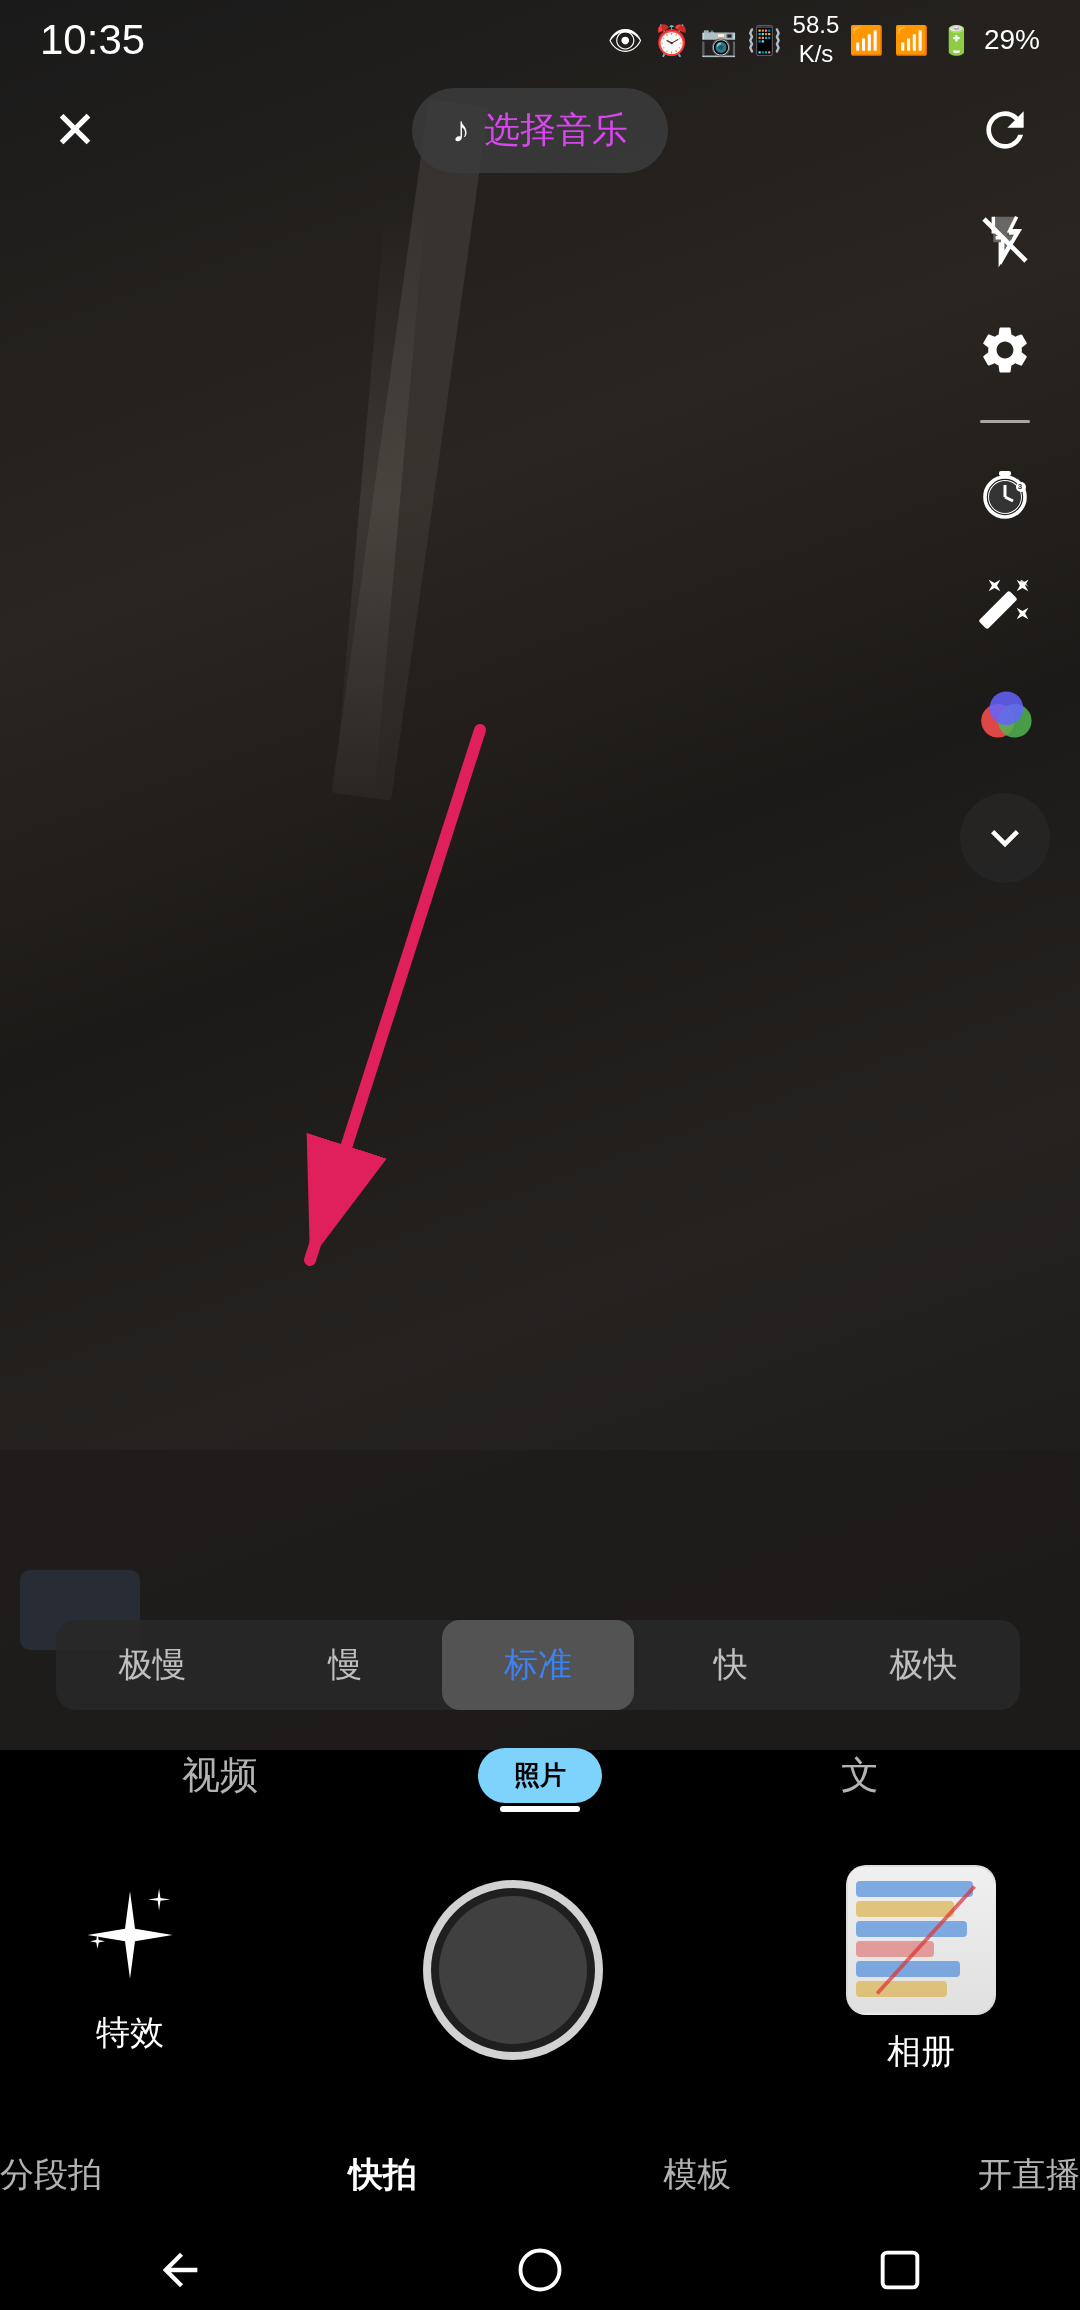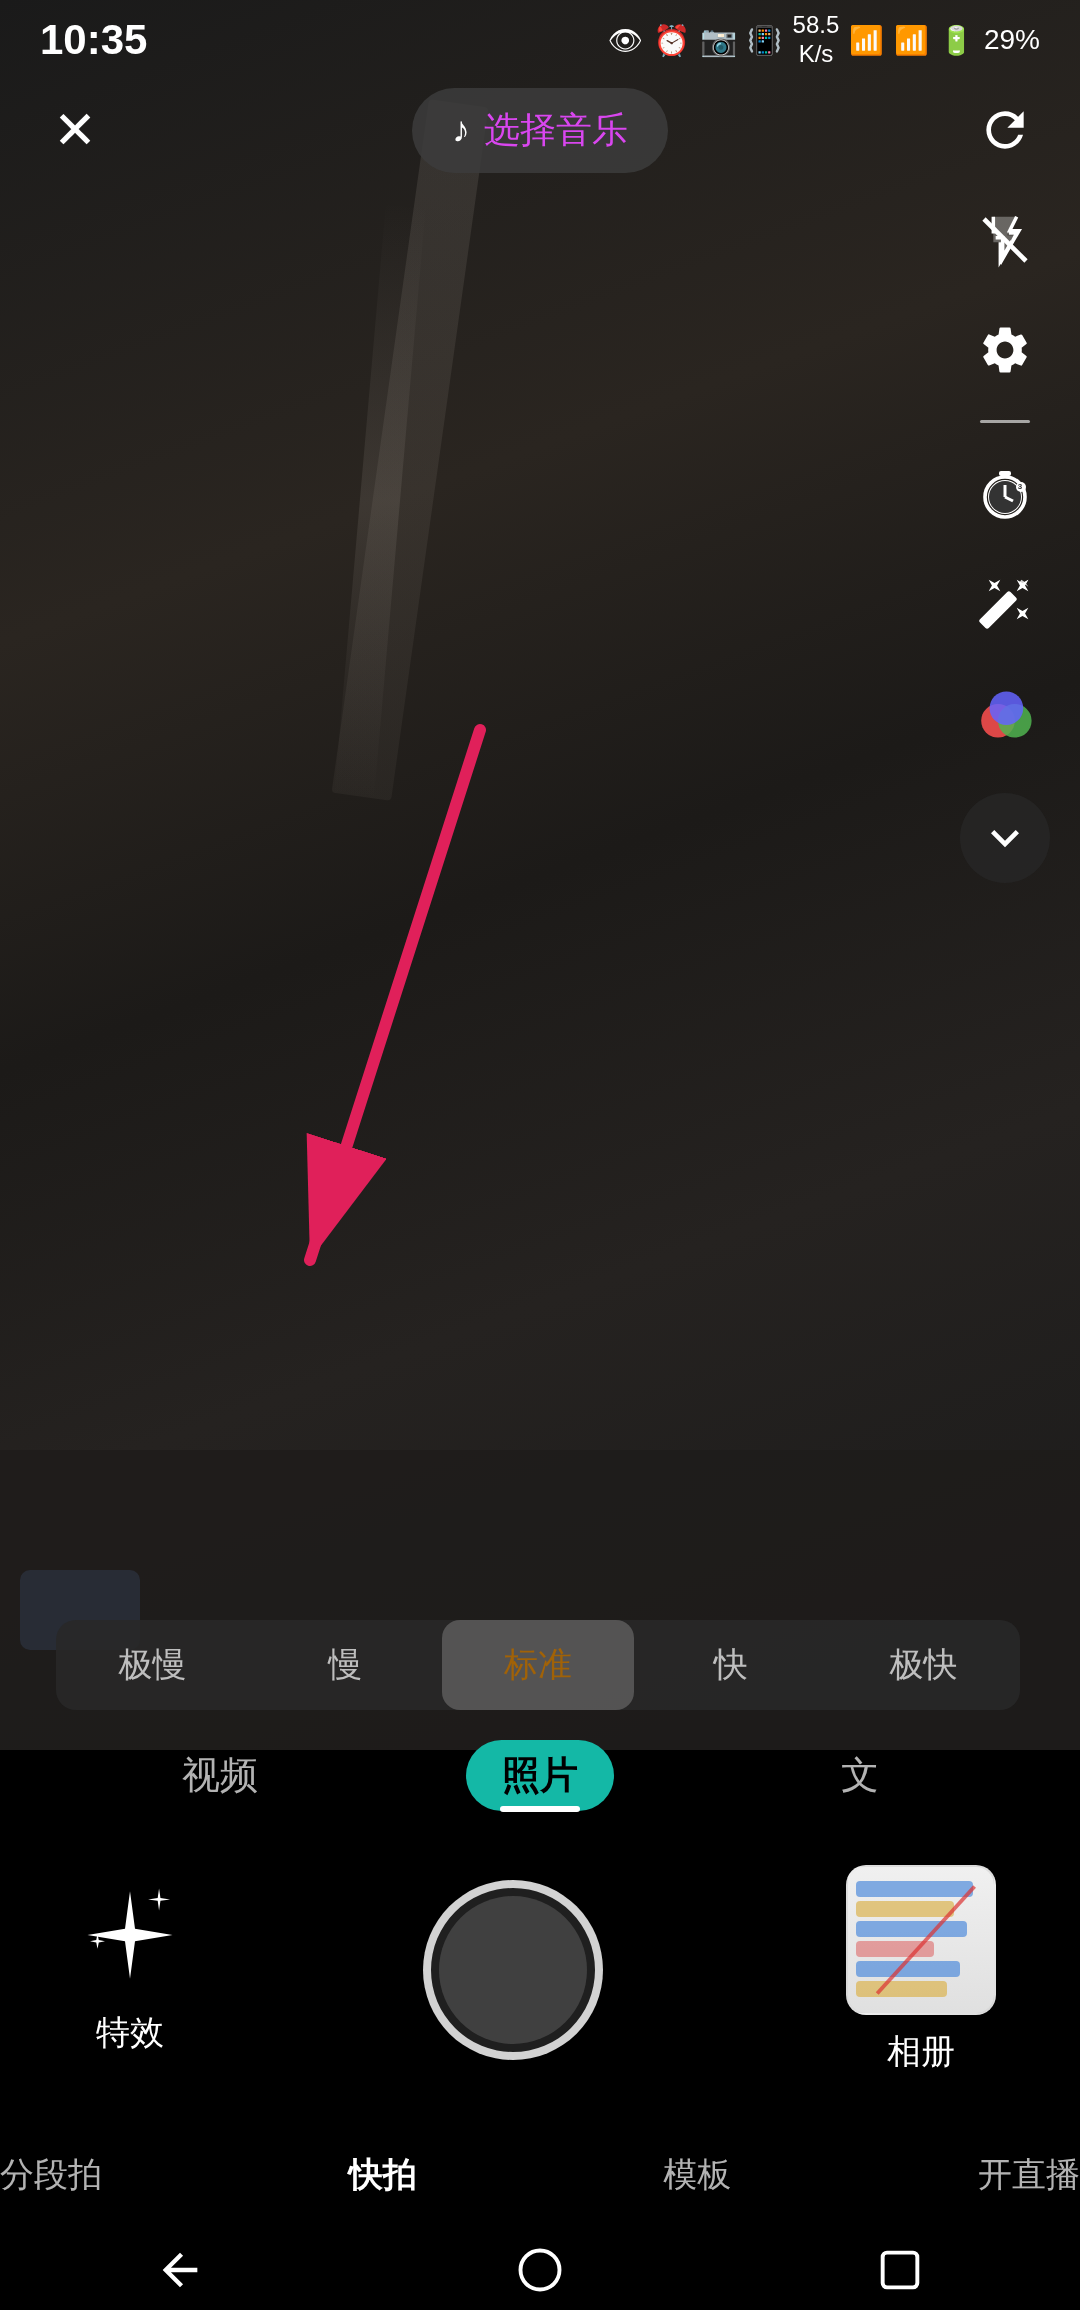--- a/index.html
+++ b/index.html
@@ -58,21 +58,21 @@
       display: flex;
       align-items: center;
       justify-content: space-between;
       padding: 0 40px;
       z-index: 100;
     }
 
     .status-time {
       color: #fff;
       font-size: 42px;
-      font-weight: 700;
+      font-weight: 400;
     }
 
     .status-icons {
       display: flex;
       align-items: center;
       gap: 10px;
       color: #fff;
       font-size: 28px;
     }
 
@@ -225,21 +225,21 @@
       align-items: center;
       justify-content: center;
       color: rgba(255,255,255,0.7);
       font-size: 34px;
       cursor: pointer;
       border-radius: 18px;
     }
 
     .speed-item.active {
       background: rgba(220,220,220,0.25);
-      color: #a16207;
+      color: #3b82f6;
       font-weight: 500;
     }
 
     
     .mode-tabs {
       position: absolute;
       top: 1730px;
       left: 0;
       right: 0;
       display: flex;
@@ -273,25 +273,25 @@
       bottom: 8px;
       left: 50%;
       transform: translateX(-50%);
       width: 80px;
       height: 6px;
       background: #fff;
       border-radius: 3px;
     }
 
     .mode-tab-pill {
-      background: #14b8a6;
+      background: #7dd3fc;
       color: #000;
       border-radius: 40px;
       padding: 10px 36px;
-      font-size: 38px;
+      font-size: 26px;
       font-weight: 600;
     }
 
     
     .bottom-controls {
       position: absolute;
       top: 1840px;
       left: 0;
       right: 4px;
       height: 260px;

